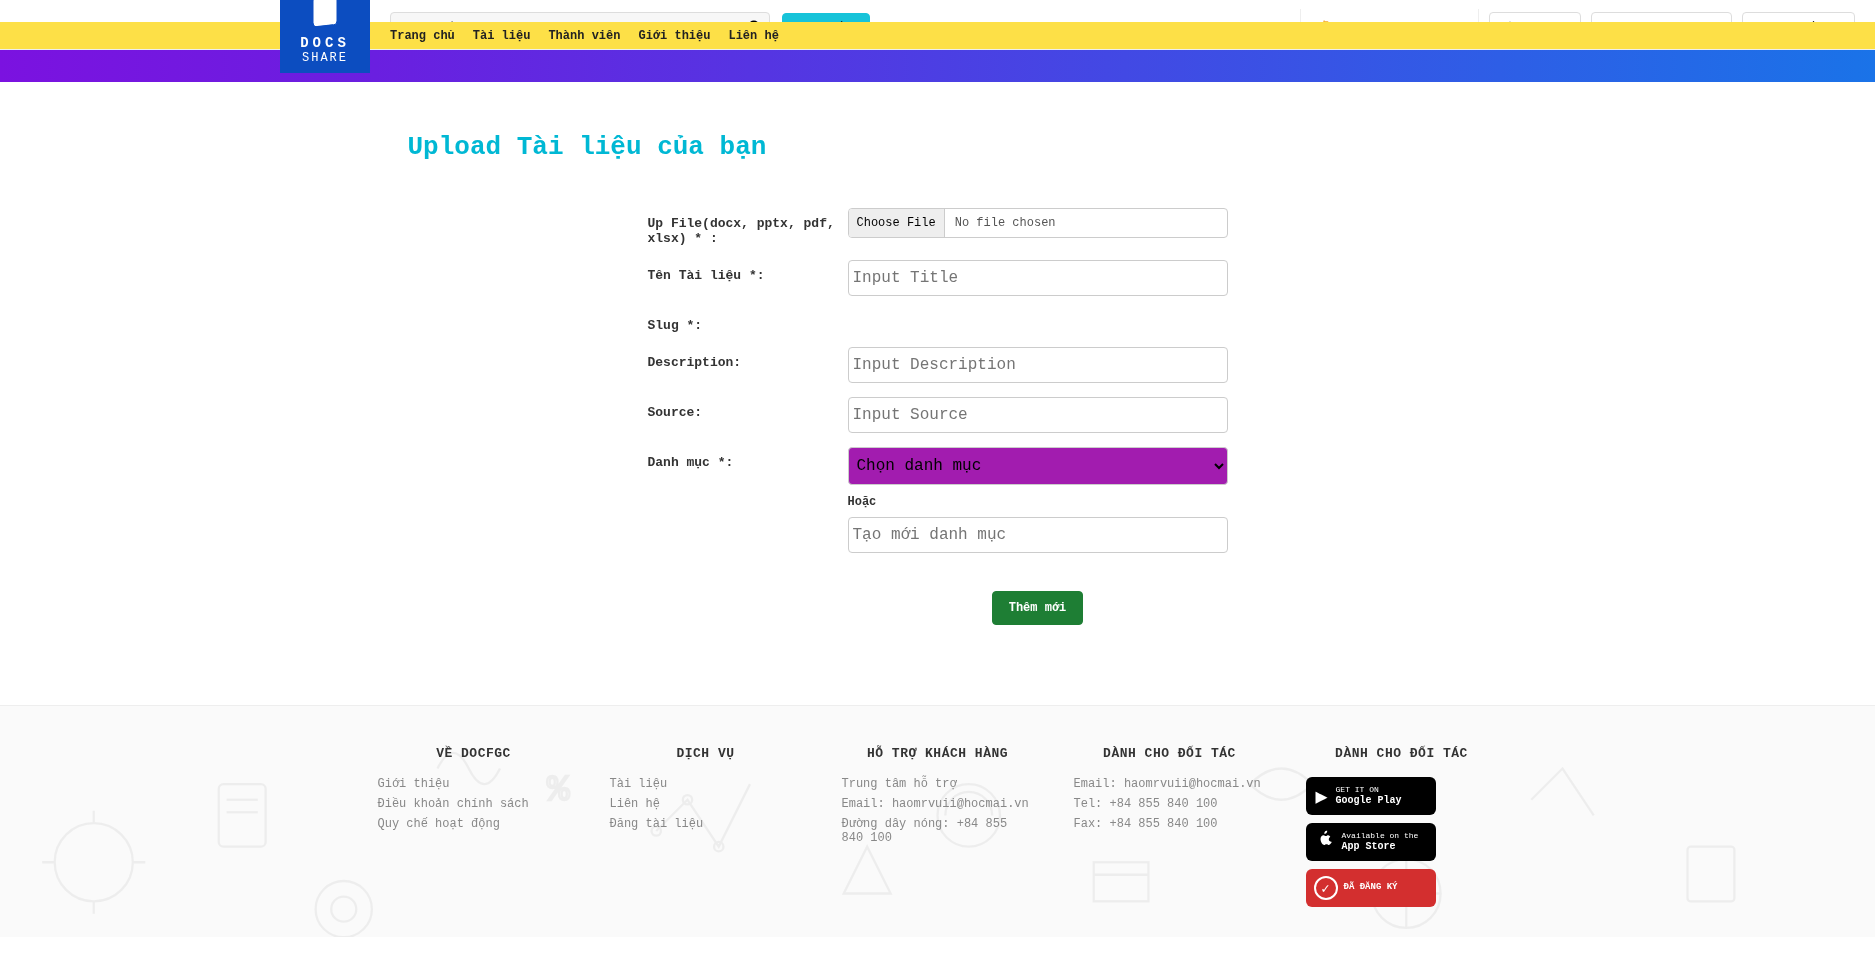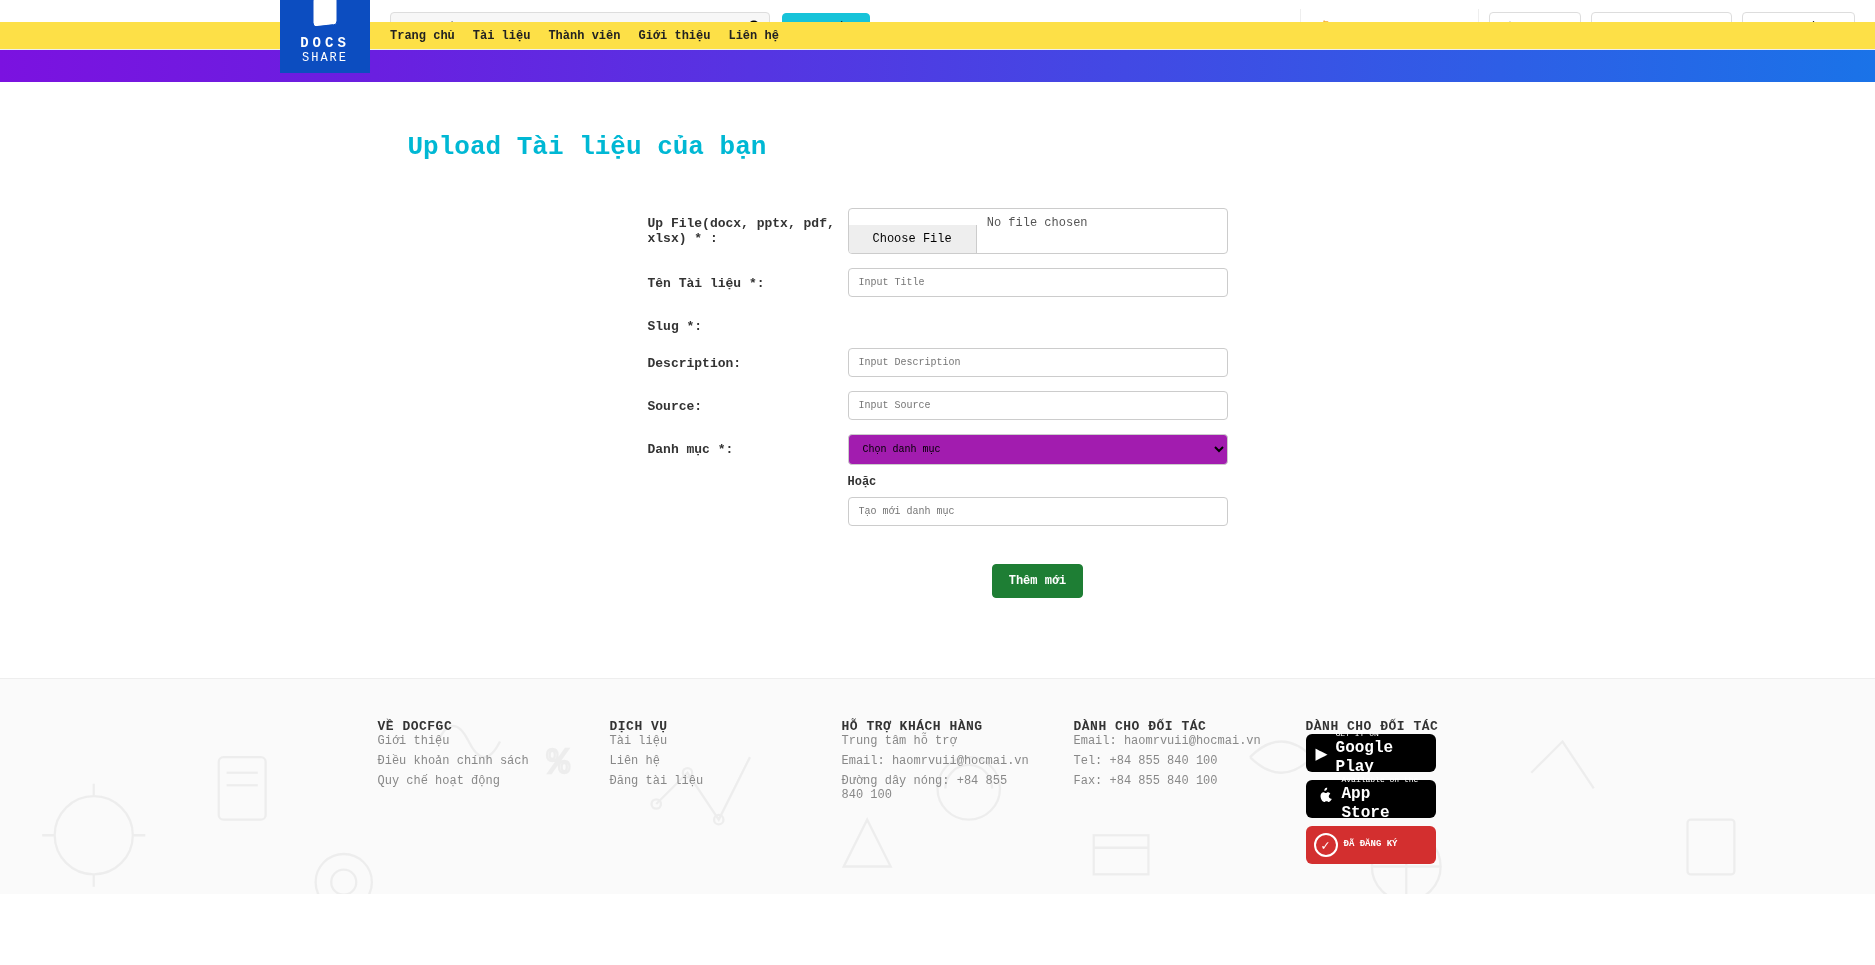--- a/index.html
+++ b/index.html
@@ -26,38 +26,38 @@
 .nav-link { font-weight: bold; font-size: 12px; color: #222; text-decoration: none; cursor: pointer; }
 
 .gradient-bar { height: 32px; background: linear-gradient(90deg, #7b12e0 0%, #6a1fe0 20%, #1a73e8 100%); }
 
 .main { max-width: 1100px; margin: 50px auto 80px; padding: 0 20px; }
 .page-title { text-align: left; color: #00b8d4; font-size: 26px; font-weight: bold; margin-bottom: 46px; }
 
 .form-row { display: flex; margin-bottom: 14px; align-items: flex-start; }
 .form-label { width: 200px; font-weight: bold; font-size: 13px; padding-top: 8px; }
 .form-field { flex: 1; max-width: 380px; }
-.text-input, .select-input { width: 100%; padding: 8px 10px; border: 1px solid #ccc; border-radius: 4px; font-family: inherit; font-size: 10px; }
+.text-input, .select-input { width: 100%; padding: 8px 4px; border: 1px solid #ccc; border-radius: 4px; font-family: inherit; font-size: 16px; }
 .select-input { background: #a21caf; cursor: pointer; }
 .file-wrap { display: flex; border: 1px solid #ccc; border-radius: 4px; overflow: hidden; }
-.file-btn { padding: 7px 24px; background: #eee; border: none; border-right: 1px solid #ccc; font-family: inherit; font-size: 12px; cursor: pointer; margin-top: 16px; }
+.file-btn { padding: 7px 8px; background: #eee; border: none; border-right: 1px solid #ccc; font-family: inherit; font-size: 12px; cursor: pointer; }
 .file-label { padding: 7px 10px; font-size: 12px; color: #555; flex: 1; }
 .or-text { font-weight: bold; font-size: 12px; margin: 10px 0 8px; }
 .submit-row { text-align: center; margin-top: 18px; }
 
 .footer { background: #fafafa; padding: 40px 0 30px; border-top: 1px solid #eee; position: relative; overflow: hidden; }
 .footer-bg { position: absolute; inset: 0; opacity: 0.06; pointer-events: none; }
 .footer-content { max-width: 1200px; margin: 0 auto; display: flex; gap: 40px; padding: 0 40px; position: relative; }
 .footer-col { flex: 1; }
-.footer-col h4 { font-size: 13px; font-weight: bold; letter-spacing: 0.5px; }
+.footer-col h4 { font-size: 13px; font-weight: bold; margin-bottom: 16px; letter-spacing: 0.5px; text-align: center; }
 .footer-col p, .footer-col a { font-size: 12px; color: #888; margin-bottom: 6px; display: block; text-decoration: none; }
 .store-badge { width: 130px; height: 38px; background: #000; border-radius: 6px; margin-bottom: 8px; display: flex; align-items: center; padding: 0 10px; gap: 8px; cursor: pointer; }
 .store-badge .st-icon { color: #fff; font-size: 20px; }
 .store-badge .st-text { color: #fff; font-size: 8px; line-height: 1.2; }
-.store-badge .st-text b { font-size: 16px; display: block; }
+.store-badge .st-text b { font-size: 10px; display: block; }
 .cert-badge { width: 130px; height: 38px; background: #d32f2f; border-radius: 6px; display: flex; align-items: center; padding: 0 8px; gap: 6px; }
 .cert-badge .cb-icon { width: 24px; height: 24px; border: 2px solid #fff; border-radius: 50%; display: flex; align-items: center; justify-content: center; color: #fff; font-size: 14px; }
 .cert-badge .cb-text { color: #fff; font-size: 9px; font-weight: bold; line-height: 1.1; }
 </style>
 </head>
 <body>
 
 <div class="header">
   <div class="logo-box">
     <svg class="logo-icon" viewBox="0 0 40 40">

